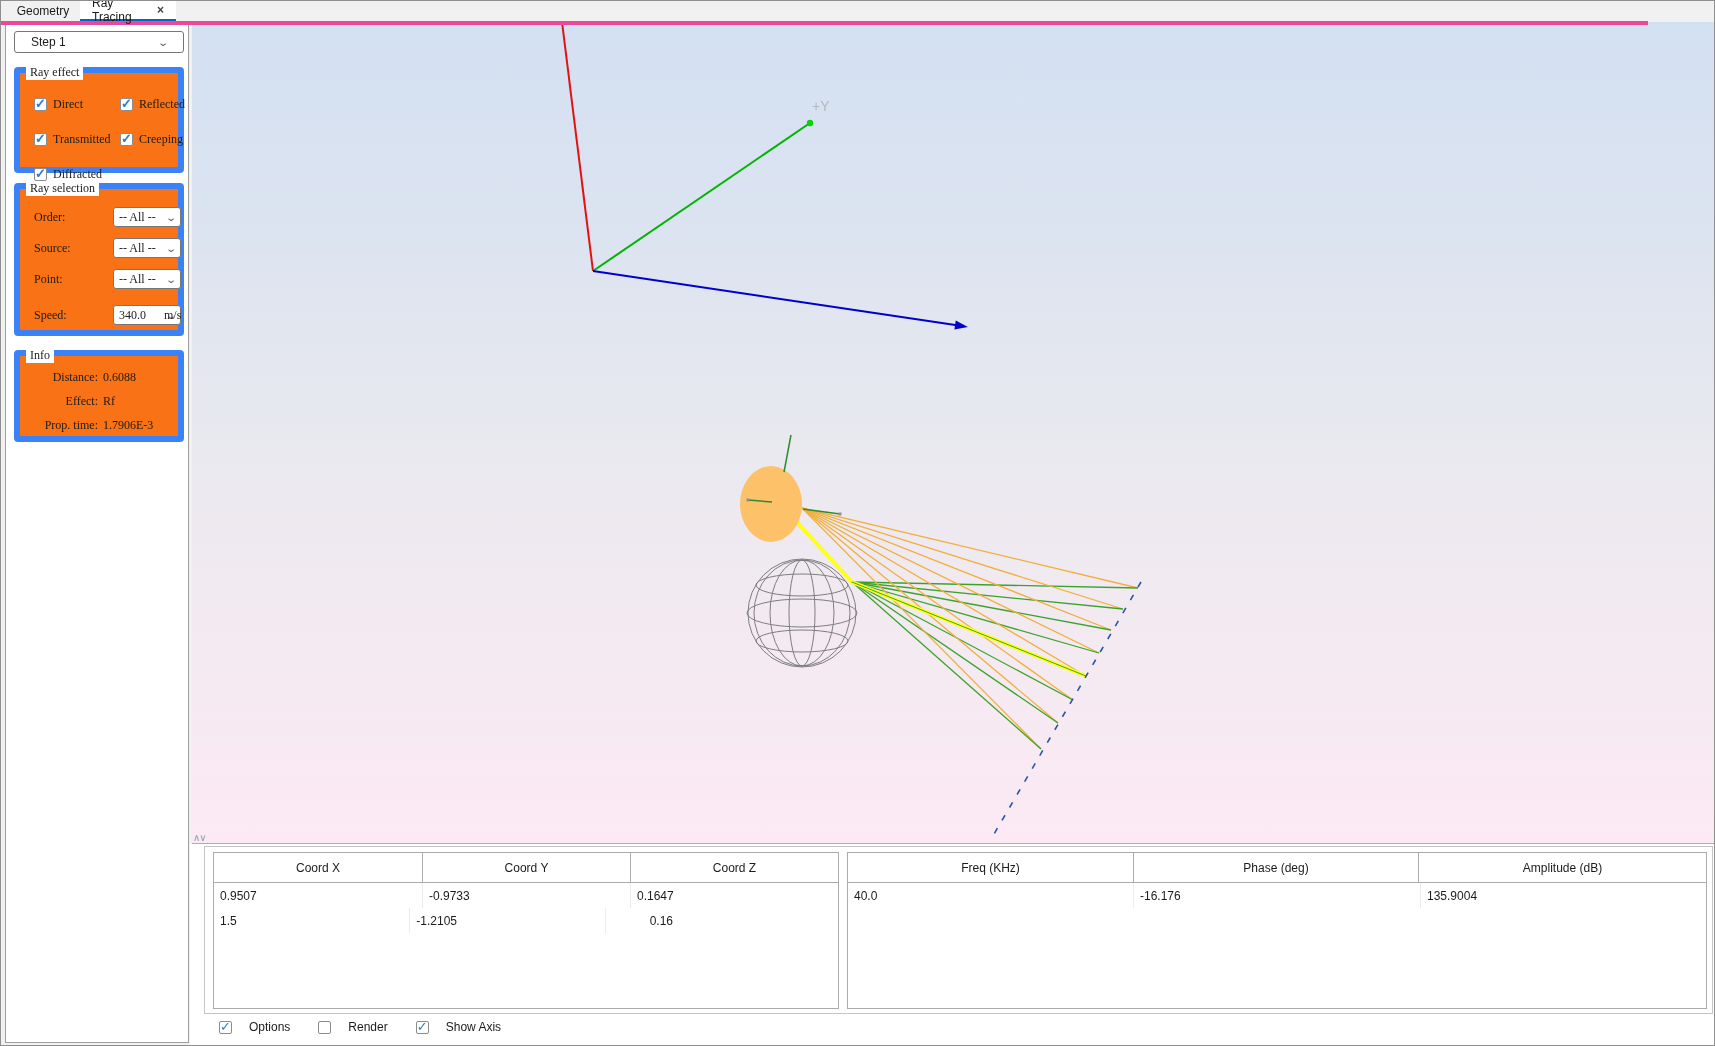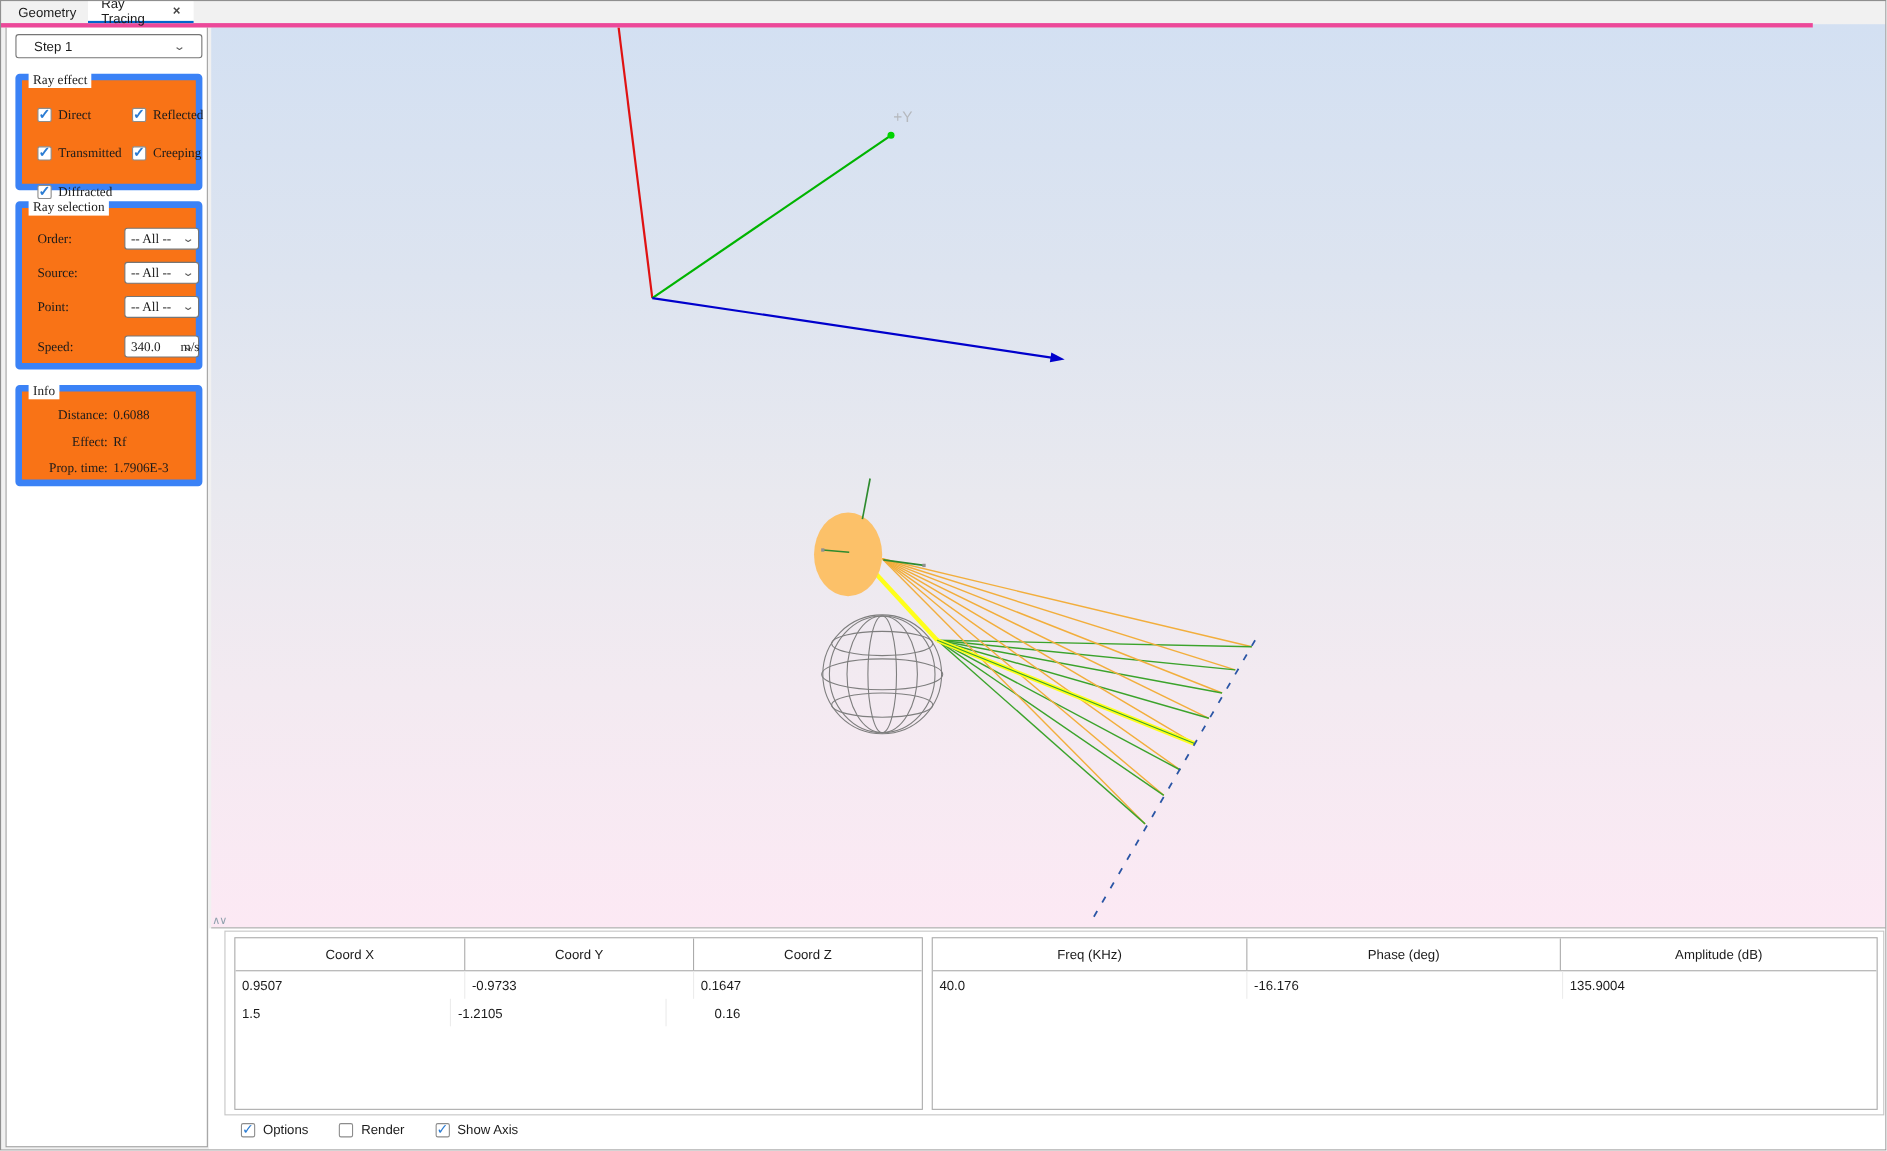--- a/index.html
+++ b/index.html
@@ -56,21 +56,21 @@
   .dt-left{left:8px;width:626px;height:157px;}
   .dt-right{left:642px;width:860px;height:157px;}
   .dt-header{display:flex;height:30px;border-bottom:1px solid #ababab;box-sizing:border-box;}
   .dt-header .hcell{display:flex;align-items:center;justify-content:center;border-right:1px solid #ababab;box-sizing:border-box;height:100%;}
   .dt-header .hcell:last-child{border-right:none;}
   .dt-body .brow{display:flex;height:25px;}
   .dt-body .bcell{display:flex;align-items:center;padding-left:6px;box-sizing:border-box;border-right:1px solid #ececec;}
   .dt-body .bcell:last-child{border-right:none;}
   
   .footer-cbs{position:absolute;left:219px;top:1020px;display:flex;gap:28px;align-items:center;z-index:5;}
-  .footer-cbs .cbrow{gap:7px;}
+  .footer-cbs .cbrow{gap:17px;}
 </style>
 </head>
 <body>
 
 <div class="tabstrip">
   <div class="tab inactive">
     <span>Geometry</span>
   </div>
   <div class="tab active">
     <span>Ray Tracing</span>

